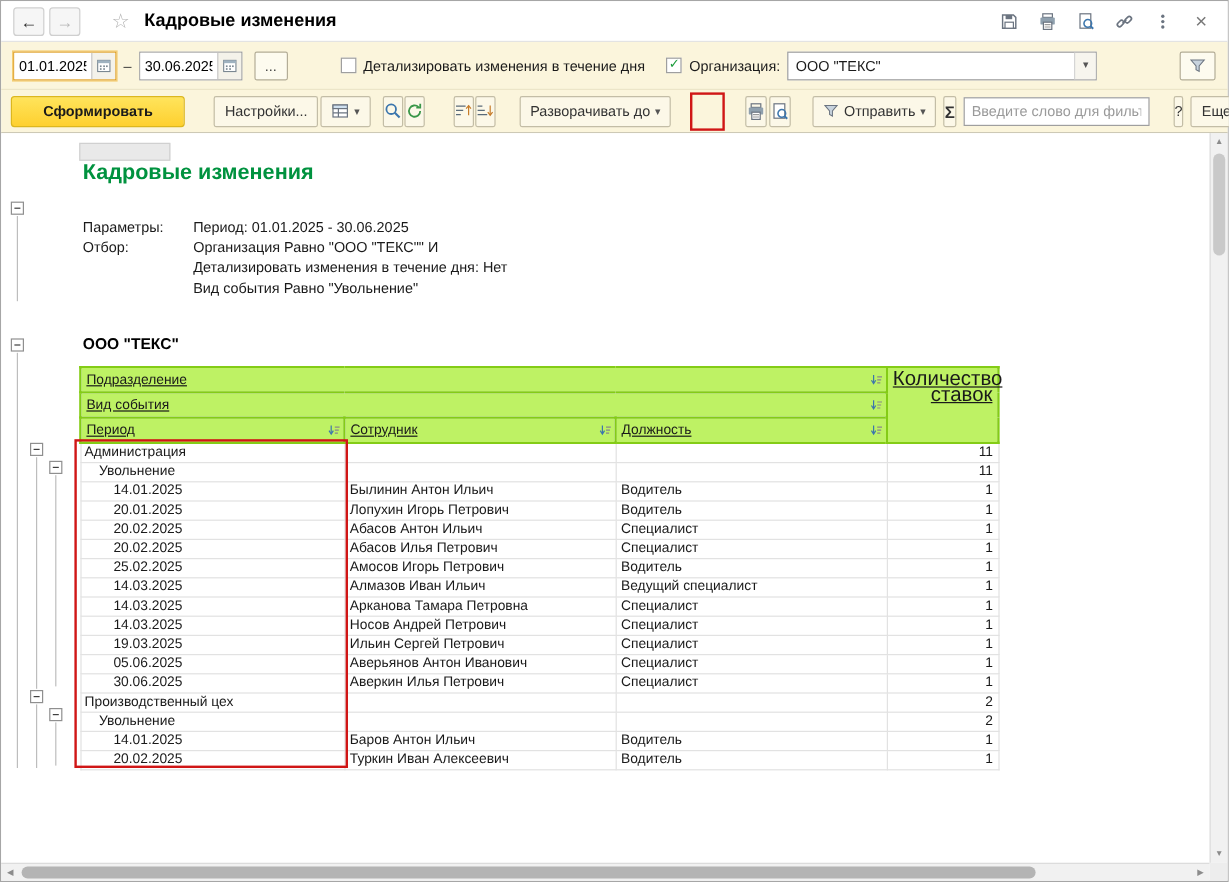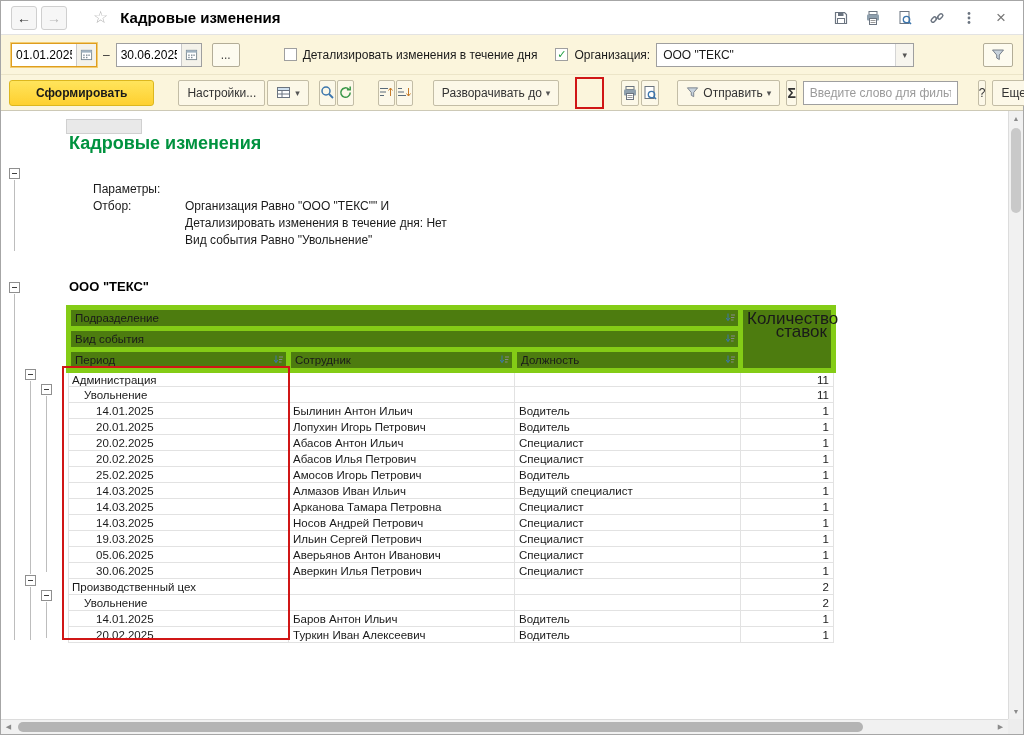--- a/index.html
+++ b/index.html
@@ -44,24 +44,24 @@
   .filterinput { height:24px; width:155px; border:1px solid #9f9f9f; padding:0 6px; font:inherit; font-size:12px; color:#333; background:#fff; }
   .filterinput::placeholder { color:#9a9a9a; }
   .m14{margin-left:24px}.m10{margin-left:10px}.m6{margin-left:6px}.m4{margin-left:20px}.m2{margin-left:2px}.m1{margin-left:1px}.m18{margin-left:18px}.m62{margin-left:62px}
 
   
   .report { position:absolute; top:110px; left:0; right:15px; bottom:15px; background:#fff; overflow:hidden; }
   .corner-cell { position:absolute; left:65px; top:8px; width:76px; height:15px; background:#e9e9e9; border:1px solid #d0d0d0; }
   .rtitle { position:absolute; left:68px; top:22px; font-size:18px; font-weight:bold; color:var(--green,#00923f); }
   .params { position:absolute; left:68px; top:70px; font-size:12px; line-height:17px; color:#1a1a1a; }
   .prow { display:flex; }
-  .plabel { width:92px; flex:none;margin-left:24px; }
+  .plabel { width:92px; flex:none; }
   .orgtitle { position:absolute; left:68px; top:168px; font-size:13px; font-weight:bold; color:#000; }
   .rtable { position:absolute; left:65px; top:194px; width:765px; border-collapse:collapse; table-layout:fixed; font-size:11.5px; }
-  .rtable th { font-weight:normal; text-align:left; border:5px solid #84cc16; height:21px; padding:0 4px; position:relative; background:#4d7c0f; white-space:nowrap; }
+  .rtable th { font-weight:normal; text-align:left; border:2px solid #84cc16; height:21px; padding:0 4px; position:relative; background:#bef264; white-space:nowrap;text-decoration:underline; }
   .rtable th.count { text-align:right; vertical-align:top; padding-top:2px; line-height:13px; white-space:normal; font-size:17px; }
   .rtable td { border:1px solid #e2e2e2; height:16px; padding:0 4px; white-space:nowrap; overflow:hidden; }
   .rtable td.c-count { text-align:right; }
   .sorticon { position:absolute; right:2px; top:50%; transform:translateY(-50%); display:flex; }
 
   
   .tbox { position:absolute; width:11px; height:11px; border:1px solid #8f8f8f; background:#fff; cursor:pointer; }
   .tbox::after { content:""; position:absolute; left:2px; right:2px; top:4px; border-top:1px solid #3f3f3f; }
   .tline { position:absolute; width:1px; background:#bdbdbd; }
 
@@ -287,20 +287,21 @@
     <div class="tbox" style="left:40px;top:479px"></div>
     <div class="tline" style="left:45px;top:491px;height:36px"></div>
 
     <div class="corner-cell"></div>
 
     <div class="rtitle">Кадровые изменения</div>
 
     <div class="params">
       <div class="prow">
           <span class="plabel">Параметры:</span>
+          <span>Период: 01.01.2025 - 30.06.2025</span>
         </div>
       <div class="prow">
           <span class="plabel">Отбор:</span>
           <span>Организация Равно "ООО "ТЕКС"" И</span>
         </div>
       <div class="prow">
           <span class="plabel"></span>
           <span>Детализировать изменения в течение дня: Нет</span>
         </div>
       <div class="prow">

